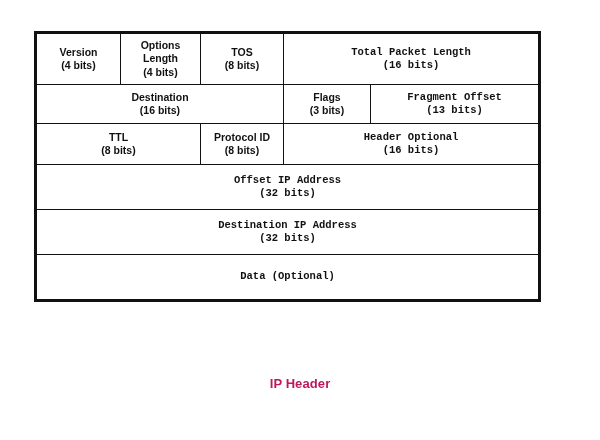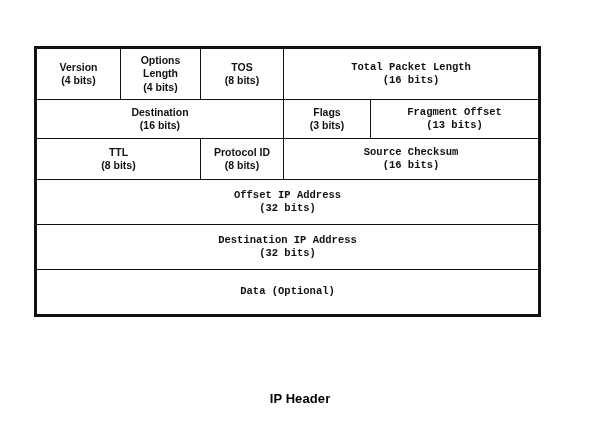--- a/index.html
+++ b/index.html
@@ -11,21 +11,21 @@
     height: 440px;
     background: #ffffff;
     font-family: "Liberation Sans", sans-serif;
     overflow: hidden;
     position: relative;
   }
 
   #diagram-root {
     position: absolute;
     left: 0;
-    top: 16px;
+    top: 1px;
     width: 600px;
     height: 352px;
   }
 
   
   .packet-table {
     position: absolute;
     left: 34px;
     top: 30px;
     width: 504px;
@@ -66,21 +66,21 @@
 
   
   .caption {
     position: absolute;
     left: 0;
     top: 375px;
     width: 600px;
     text-align: center;
     font-size: 13px;
     font-weight: bold;
-    color: #000000;
+    color: #be185d;
     letter-spacing: 0.1px;
   }
 </style>
 </head>
 <body>
 
 <div id="diagram-root">
 
   <table class="packet-table">
     <colgroup>
@@ -151,21 +151,21 @@
           </span>
         </td>
         <td>
           <span class="cell-inner">
             <span class="cell-name">Protocol ID</span>
             <span class="cell-bits">(8 bits)</span>
           </span>
         </td>
         <td class="outer-right" colspan="4">
           <span class="cell-inner">
-            <span class="cell-name">Source Checksum</span>
+            <span class="cell-name">Header Optional</span>
             <span class="cell-bits">(16 bits)</span>
           </span>
         </td>
       </tr>
 
       <tr class="r4">
         <td class="outer-left outer-right" colspan="7">
           <span class="cell-inner">
             <span class="cell-name">Offset IP Address</span>
             <span class="cell-bits">(32 bits)</span>

